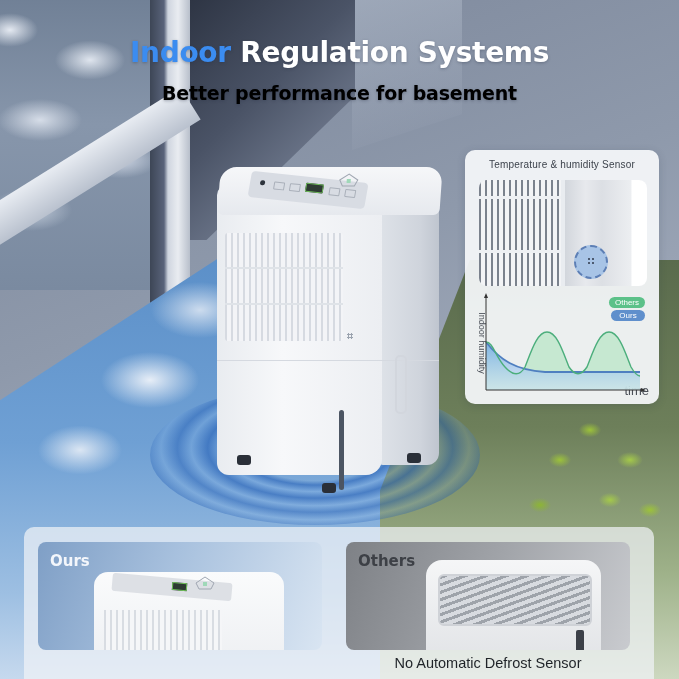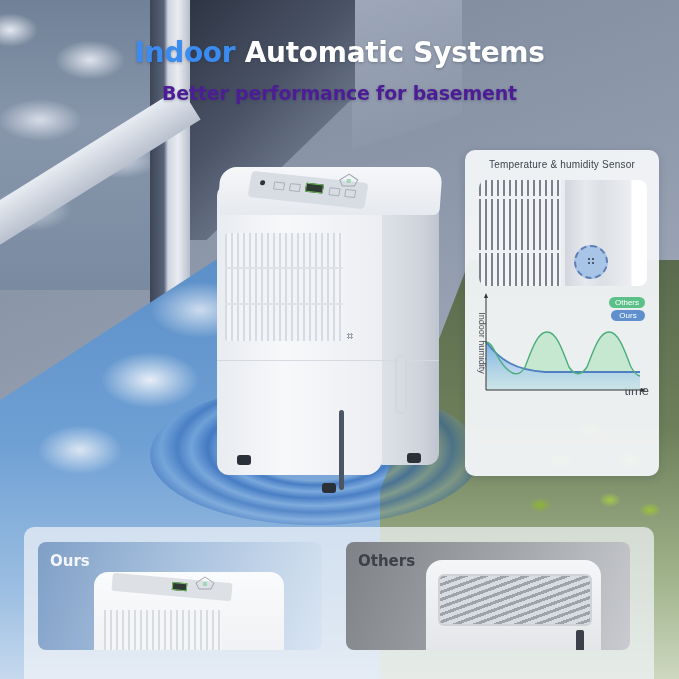--- a/index.html
+++ b/index.html
@@ -142,27 +142,27 @@
   .headline {
     position: absolute; top: 36px; left: 0; width: 679px; text-align: center;
     font-family: "DejaVu Sans", sans-serif; font-weight: bold; font-size: 28px;
     color: #ffffff; letter-spacing: -0.3px;
     text-shadow: 0 1px 3px rgba(40,50,70,.35);
   }
   .headline .accent { color: #3b8cf0; }
   .subheadline {
     position: absolute; top: 82px; left: 0; width: 679px; text-align: center;
     font-family: "DejaVu Sans", sans-serif; font-weight: bold; font-size: 19px;
-    color: #4c1d95; letter-spacing: -0.2px;
+    color: #000000; letter-spacing: -0.2px;
     text-shadow: 0 1px 3px rgba(40,50,70,.35);
   }
 
   
   .sensor-card {
-    position: absolute; left: 465px; top: 150px; width: 194px; height: 326px;
+    position: absolute; left: 465px; top: 150px; width: 194px; height: 254px;
     background: rgba(244,246,249,.94); border-radius: 10px;
     box-shadow: 0 2px 8px rgba(40,50,70,.18);
   }
   .sensor-title {
     position: absolute; left: 0; top: 9px; width: 100%; text-align: center;
     font-size: 10px; color: #3d434c; letter-spacing: .2px;
   }
   .sensor-photo {
     position: absolute; left: 14px; top: 30px; width: 168px; height: 106px;
     border-radius: 8px; overflow: hidden; background: #e9ecf0;
@@ -292,21 +292,21 @@
         <rect x="9" y="6" width="4" height="4" fill="#9fd8b8"></rect>
       </svg>
     </div>
     <span class="wheel" style="left:20px;top:290px"></span>
     <span class="wheel" style="left:105px;top:318px"></span>
     <span class="wheel" style="left:190px;top:288px"></span>
   </div>
 </div>
 
 <div class="headline">
-  <span class="accent">Indoor</span><span> Automatic Systems</span>
+  <span class="accent">Indoor</span><span> Regulation Systems</span>
 </div>
 <div class="subheadline">Better performance for basement</div>
 
 <div class="sensor-card">
   <div class="sensor-title">Temperature &amp; humidity Sensor</div>
   <div class="sensor-photo">
     <div class="sensor-grille">
       <div class="sensor-grille-bar" style="top:16px"></div>
       <div class="sensor-grille-bar" style="top:70px"></div>
     </div>
@@ -357,13 +357,14 @@
     </div>
     <div class="compare-card-title">Ours</div>
   </div>
   <div class="compare-card others">
     <div class="mini-unit-others">
       <div class="mini-coil"></div>
       <div class="mini-vent"></div>
     </div>
     <div class="compare-card-title">Others</div>
   </div>
+  <div class="compare-caption" style="left:314px">No Automatic Defrost Sensor</div>
 </div>
 
 </body></html>

